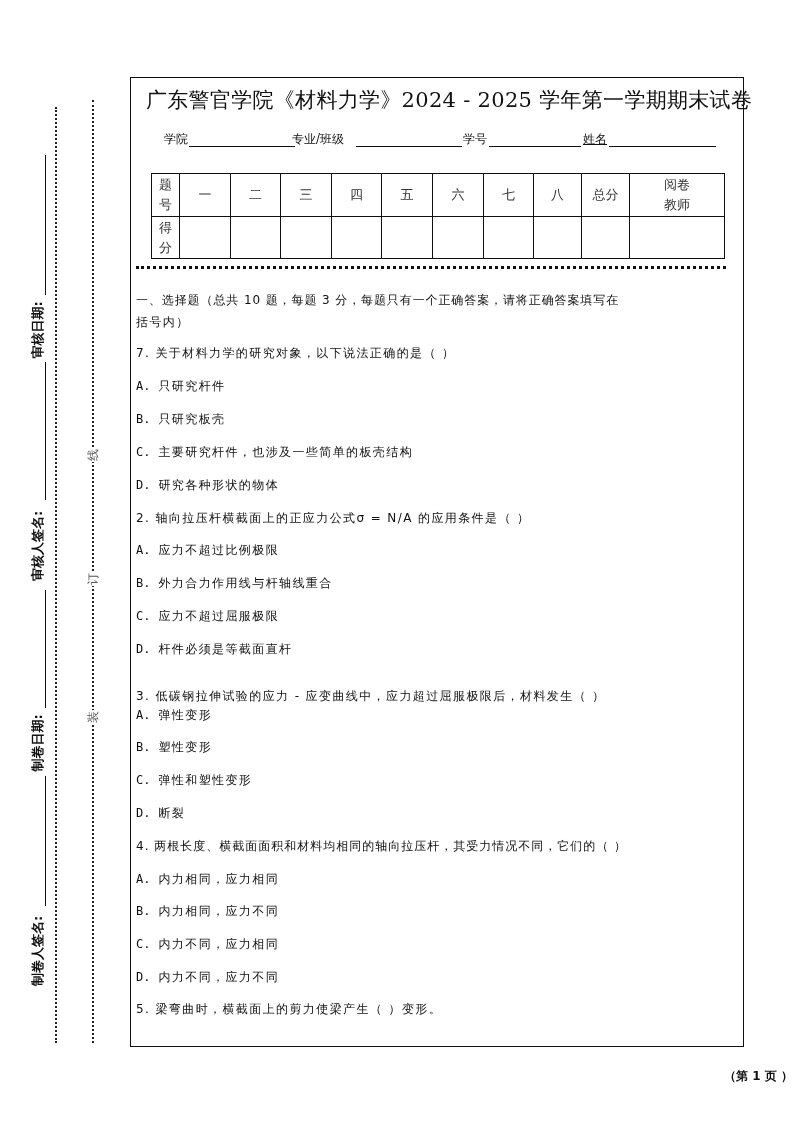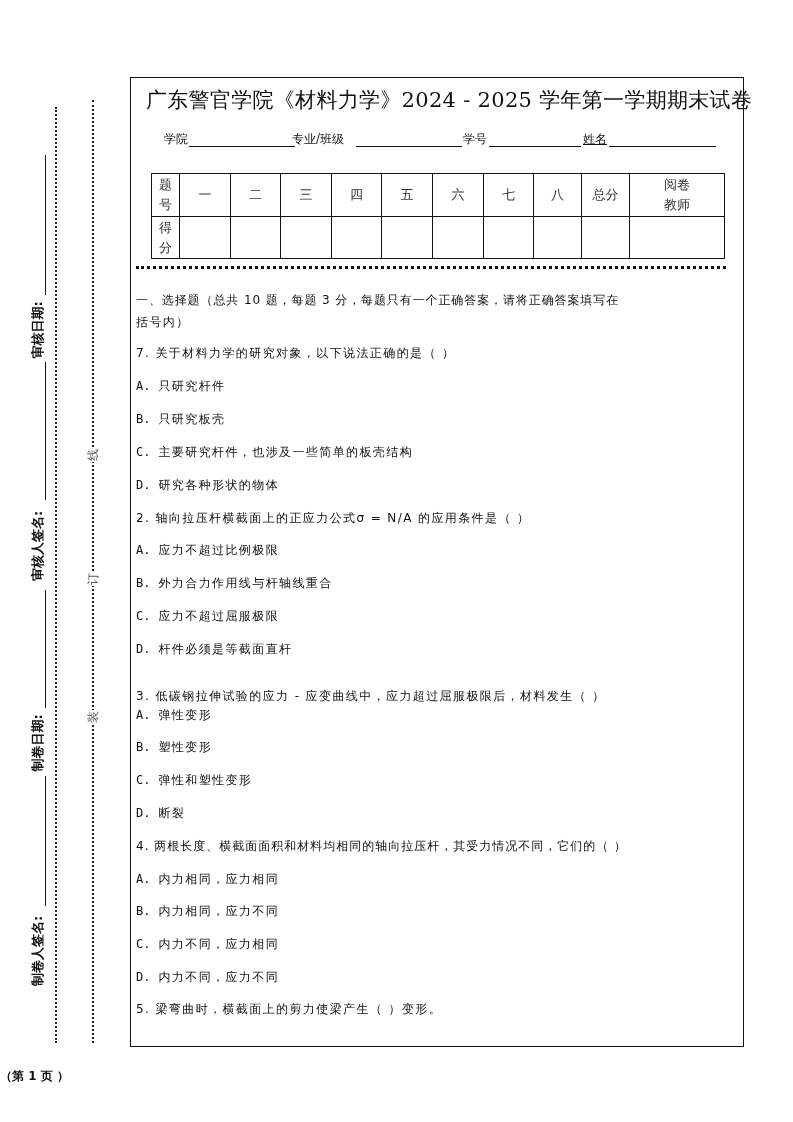--- a/index.html
+++ b/index.html
@@ -23,21 +23,21 @@
   .uline { position:absolute; top:146px; border-bottom:1px solid #111; height:0; }
 
   table.score { position:absolute; left:151px; top:173px; border-collapse:collapse; }
   table.score td { border:1px solid #111; text-align:center; vertical-align:middle;
                    font-size:13px; color:#333; padding:0; line-height:20px; }
   .sep { position:absolute; left:136px; top:266px; width:590px; height:0; border-top:3px dotted #111; }
 
   .line { position:absolute; left:136px; font-size:12px; white-space:nowrap;
           font-family:"DejaVu Sans", sans-serif; color:#111; letter-spacing:1.4px; }
   .opt-key { font-family:"DejaVu Sans Mono", monospace; letter-spacing:0; margin-right:8px; }
-  .footer { position:absolute; top:1068px; left:0; width:793px; text-align:left;
+  .footer { position:absolute; top:1068px; left:0; width:793px; text-align:right;
             font-size:12px; font-weight:bold; font-family:"DejaVu Sans", sans-serif; }
 </style>
 </head>
 <body>
 
 <div>
   <div class="dotv" style="left:55px; top:107px; height:936px;"></div>
   <div class="dotv" style="left:92px; top:100px; height:943px;"></div>
 
   <div class="vline" style="left:45px; top:155px; height:140px;"></div>

